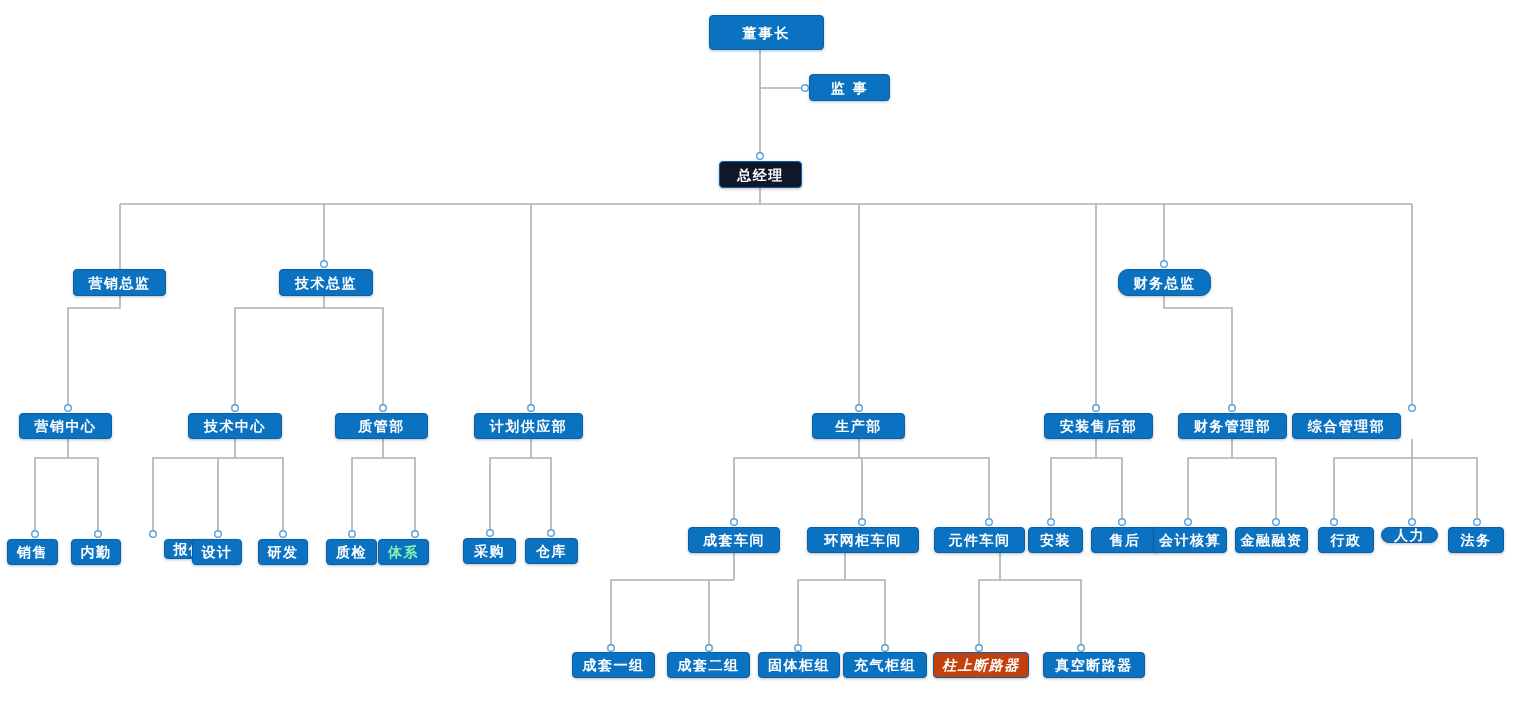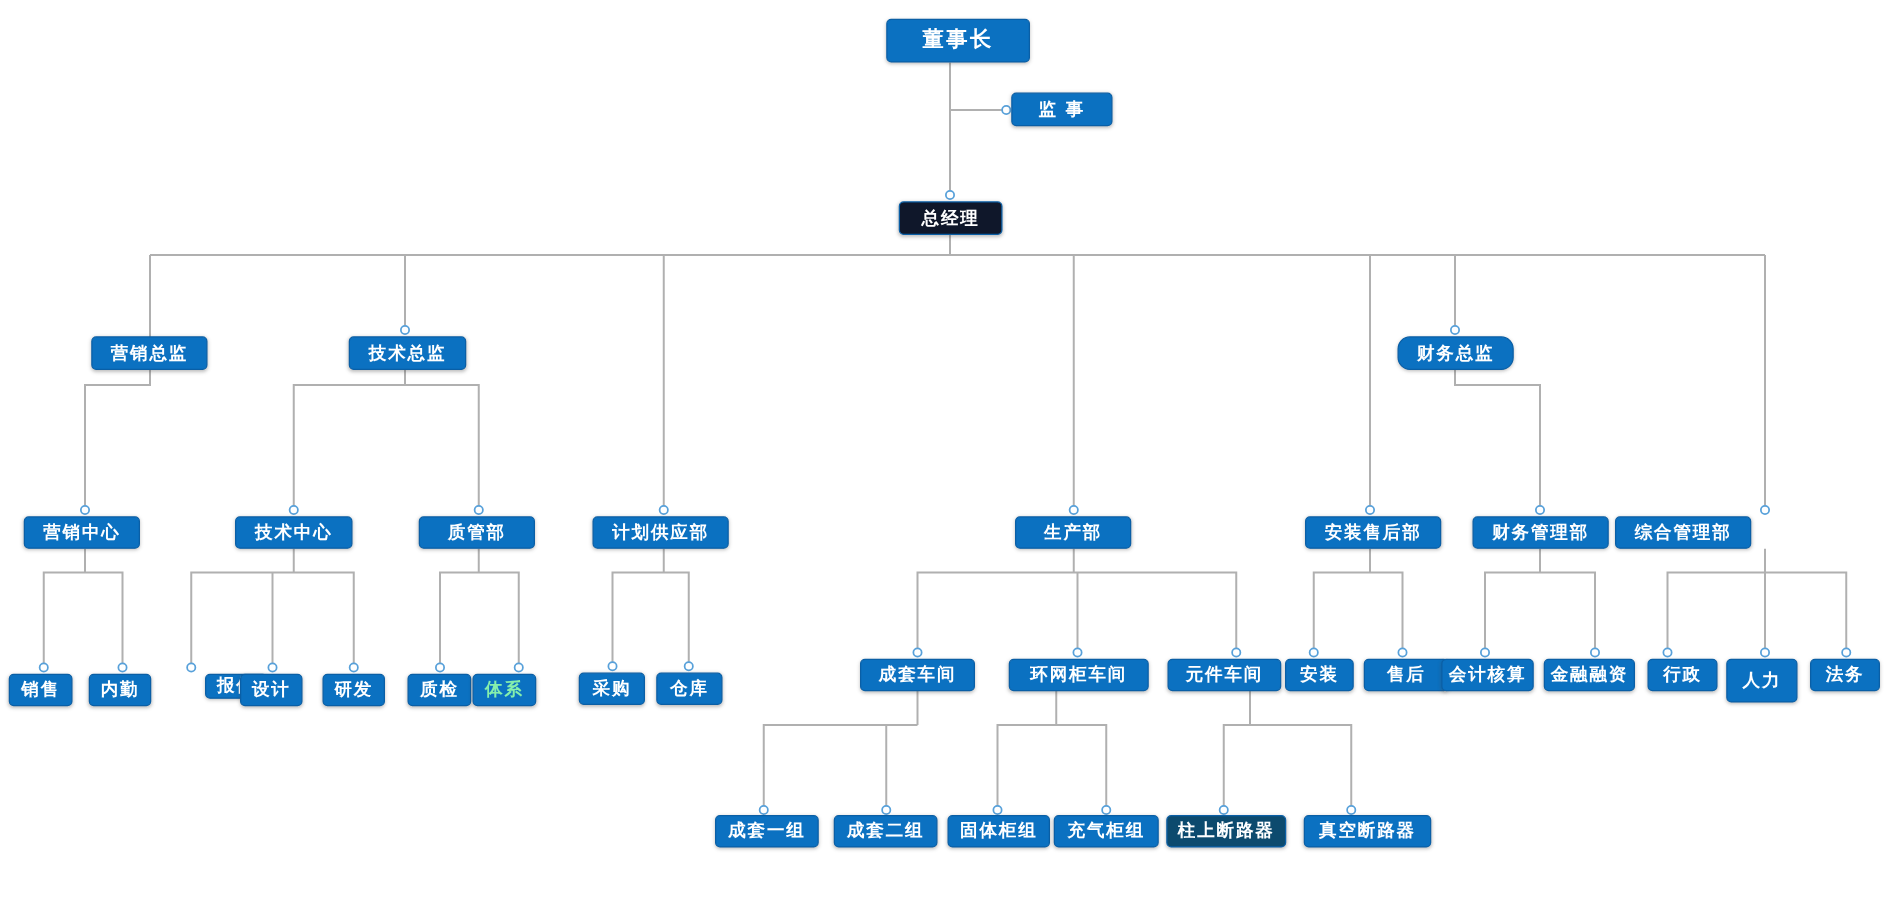--- a/index.html
+++ b/index.html
@@ -10,21 +10,21 @@
   svg.wires { position:absolute; left:0; top:0; z-index:1; }
   .node {
     position:absolute; z-index:2; box-sizing:border-box;
     display:flex; align-items:center; justify-content:center;
     background:#0b71c1; color:#ffffff; font-weight:bold;
     border:1px solid #0a5fa6; border-radius:4px;
     box-shadow:0 1px 3px rgba(70,70,70,.35);
     font-size:14px; letter-spacing:1.5px; line-height:1;
     white-space:nowrap; cursor:pointer; user-select:none;
   }
-  .node.root { font-size:17px; letter-spacing:2px; }
+  .node.root { font-size:14px; letter-spacing:2px; }
 </style>
 </head>
 <body>
 
 <div class="canvas">
   <svg class="wires" width="1513" height="725">
       <polyline points="760,50 760,156" fill="none" stroke="#b0b0b0" stroke-width="1.6"></polyline>
       <polyline points="760,88 805,88" fill="none" stroke="#b0b0b0" stroke-width="1.6"></polyline>
       <polyline points="760,188 760,204" fill="none" stroke="#b0b0b0" stroke-width="1.6"></polyline>
       <polyline points="120,204 1412,204" fill="none" stroke="#b0b0b0" stroke-width="1.6"></polyline>
@@ -126,22 +126,22 @@
       <div class="node" style="left: 463px; top: 538px; width: 53px; height: 26px; background: rgb(11, 113, 193); border-color: rgb(10, 95, 166); color: rgb(255, 255, 255);">采购</div>
       <div class="node" style="left: 525px; top: 538px; width: 53px; height: 26px; background: rgb(11, 113, 193); border-color: rgb(10, 95, 166); color: rgb(255, 255, 255);">仓库</div>
       <div class="node" style="left: 688px; top: 527px; width: 92px; height: 26px; background: rgb(11, 113, 193); border-color: rgb(10, 95, 166); color: rgb(255, 255, 255);">成套车间</div>
       <div class="node" style="left: 807px; top: 527px; width: 112px; height: 26px; background: rgb(11, 113, 193); border-color: rgb(10, 95, 166); color: rgb(255, 255, 255); text-align: center;">环网柜车间</div>
       <div class="node" style="left: 934px; top: 527px; width: 91px; height: 26px; background: rgb(11, 113, 193); border-color: rgb(10, 95, 166); color: rgb(255, 255, 255);">元件车间</div>
       <div class="node" style="left: 1028px; top: 527px; width: 55px; height: 26px; background: rgb(11, 113, 193); border-color: rgb(10, 95, 166); color: rgb(255, 255, 255);">安装</div>
       <div class="node" style="left: 1091px; top: 527px; width: 68px; height: 26px; background: rgb(11, 113, 193); border-color: rgb(10, 95, 166); color: rgb(255, 255, 255);">售后</div>
       <div class="node" style="left: 1153px; top: 527px; width: 74px; height: 26px; background: rgb(11, 113, 193); border-color: rgb(10, 95, 166); color: rgb(255, 255, 255);">会计核算</div>
       <div class="node" style="left: 1235px; top: 527px; width: 73px; height: 26px; background: rgb(11, 113, 193); border-color: rgb(10, 95, 166); color: rgb(255, 255, 255);">金融融资</div>
       <div class="node" style="left: 1318px; top: 527px; width: 56px; height: 26px; background: rgb(11, 113, 193); border-color: rgb(10, 95, 166); color: rgb(255, 255, 255);">行政</div>
-      <div class="node" style="left: 1381px; top: 527px; width: 57px; height: 35px; background: rgb(11, 113, 193); border-color: rgb(10, 95, 166); color: rgb(255, 255, 255);">人力</div>
+      <div class="node" style="left: 1381px; top: 527px; width: 57px; height: 16px; background: rgb(11, 113, 193); border-color: rgb(10, 95, 166); color: rgb(255, 255, 255); border-radius: 11px;">人力</div>
       <div class="node" style="left: 1448px; top: 527px; width: 56px; height: 26px; background: rgb(11, 113, 193); border-color: rgb(10, 95, 166); color: rgb(255, 255, 255);">法务</div>
       <div class="node" style="left: 572px; top: 652px; width: 83px; height: 26px; background: rgb(11, 113, 193); border-color: rgb(10, 95, 166); color: rgb(255, 255, 255);">成套一组</div>
       <div class="node" style="left: 667px; top: 652px; width: 83px; height: 26px; background: rgb(11, 113, 193); border-color: rgb(10, 95, 166); color: rgb(255, 255, 255);">成套二组</div>
       <div class="node" style="left: 758px; top: 652px; width: 82px; height: 26px; background: rgb(11, 113, 193); border-color: rgb(10, 95, 166); color: rgb(255, 255, 255);">固体柜组</div>
       <div class="node" style="left: 843px; top: 652px; width: 84px; height: 26px; background: rgb(11, 113, 193); border-color: rgb(10, 95, 166); color: rgb(255, 255, 255);">充气柜组</div>
-      <div class="node" style="left: 933px; top: 652px; width: 96px; height: 26px; background: #0c4a6e; border-color: rgb(10, 95, 166); color: rgb(255, 255, 255);">柱上断路器</div>
+      <div class="node" style="left: 933px; top: 652px; width: 96px; height: 26px; background: #c2410c; border-color: rgb(10, 95, 166); color: rgb(255, 255, 255); font-style: italic;">柱上断路器</div>
       <div class="node" style="left: 1043px; top: 652px; width: 102px; height: 26px; background: rgb(11, 113, 193); border-color: rgb(10, 95, 166); color: rgb(255, 255, 255);">真空断路器</div>
     </div>
 </div>
 
 </body></html>

